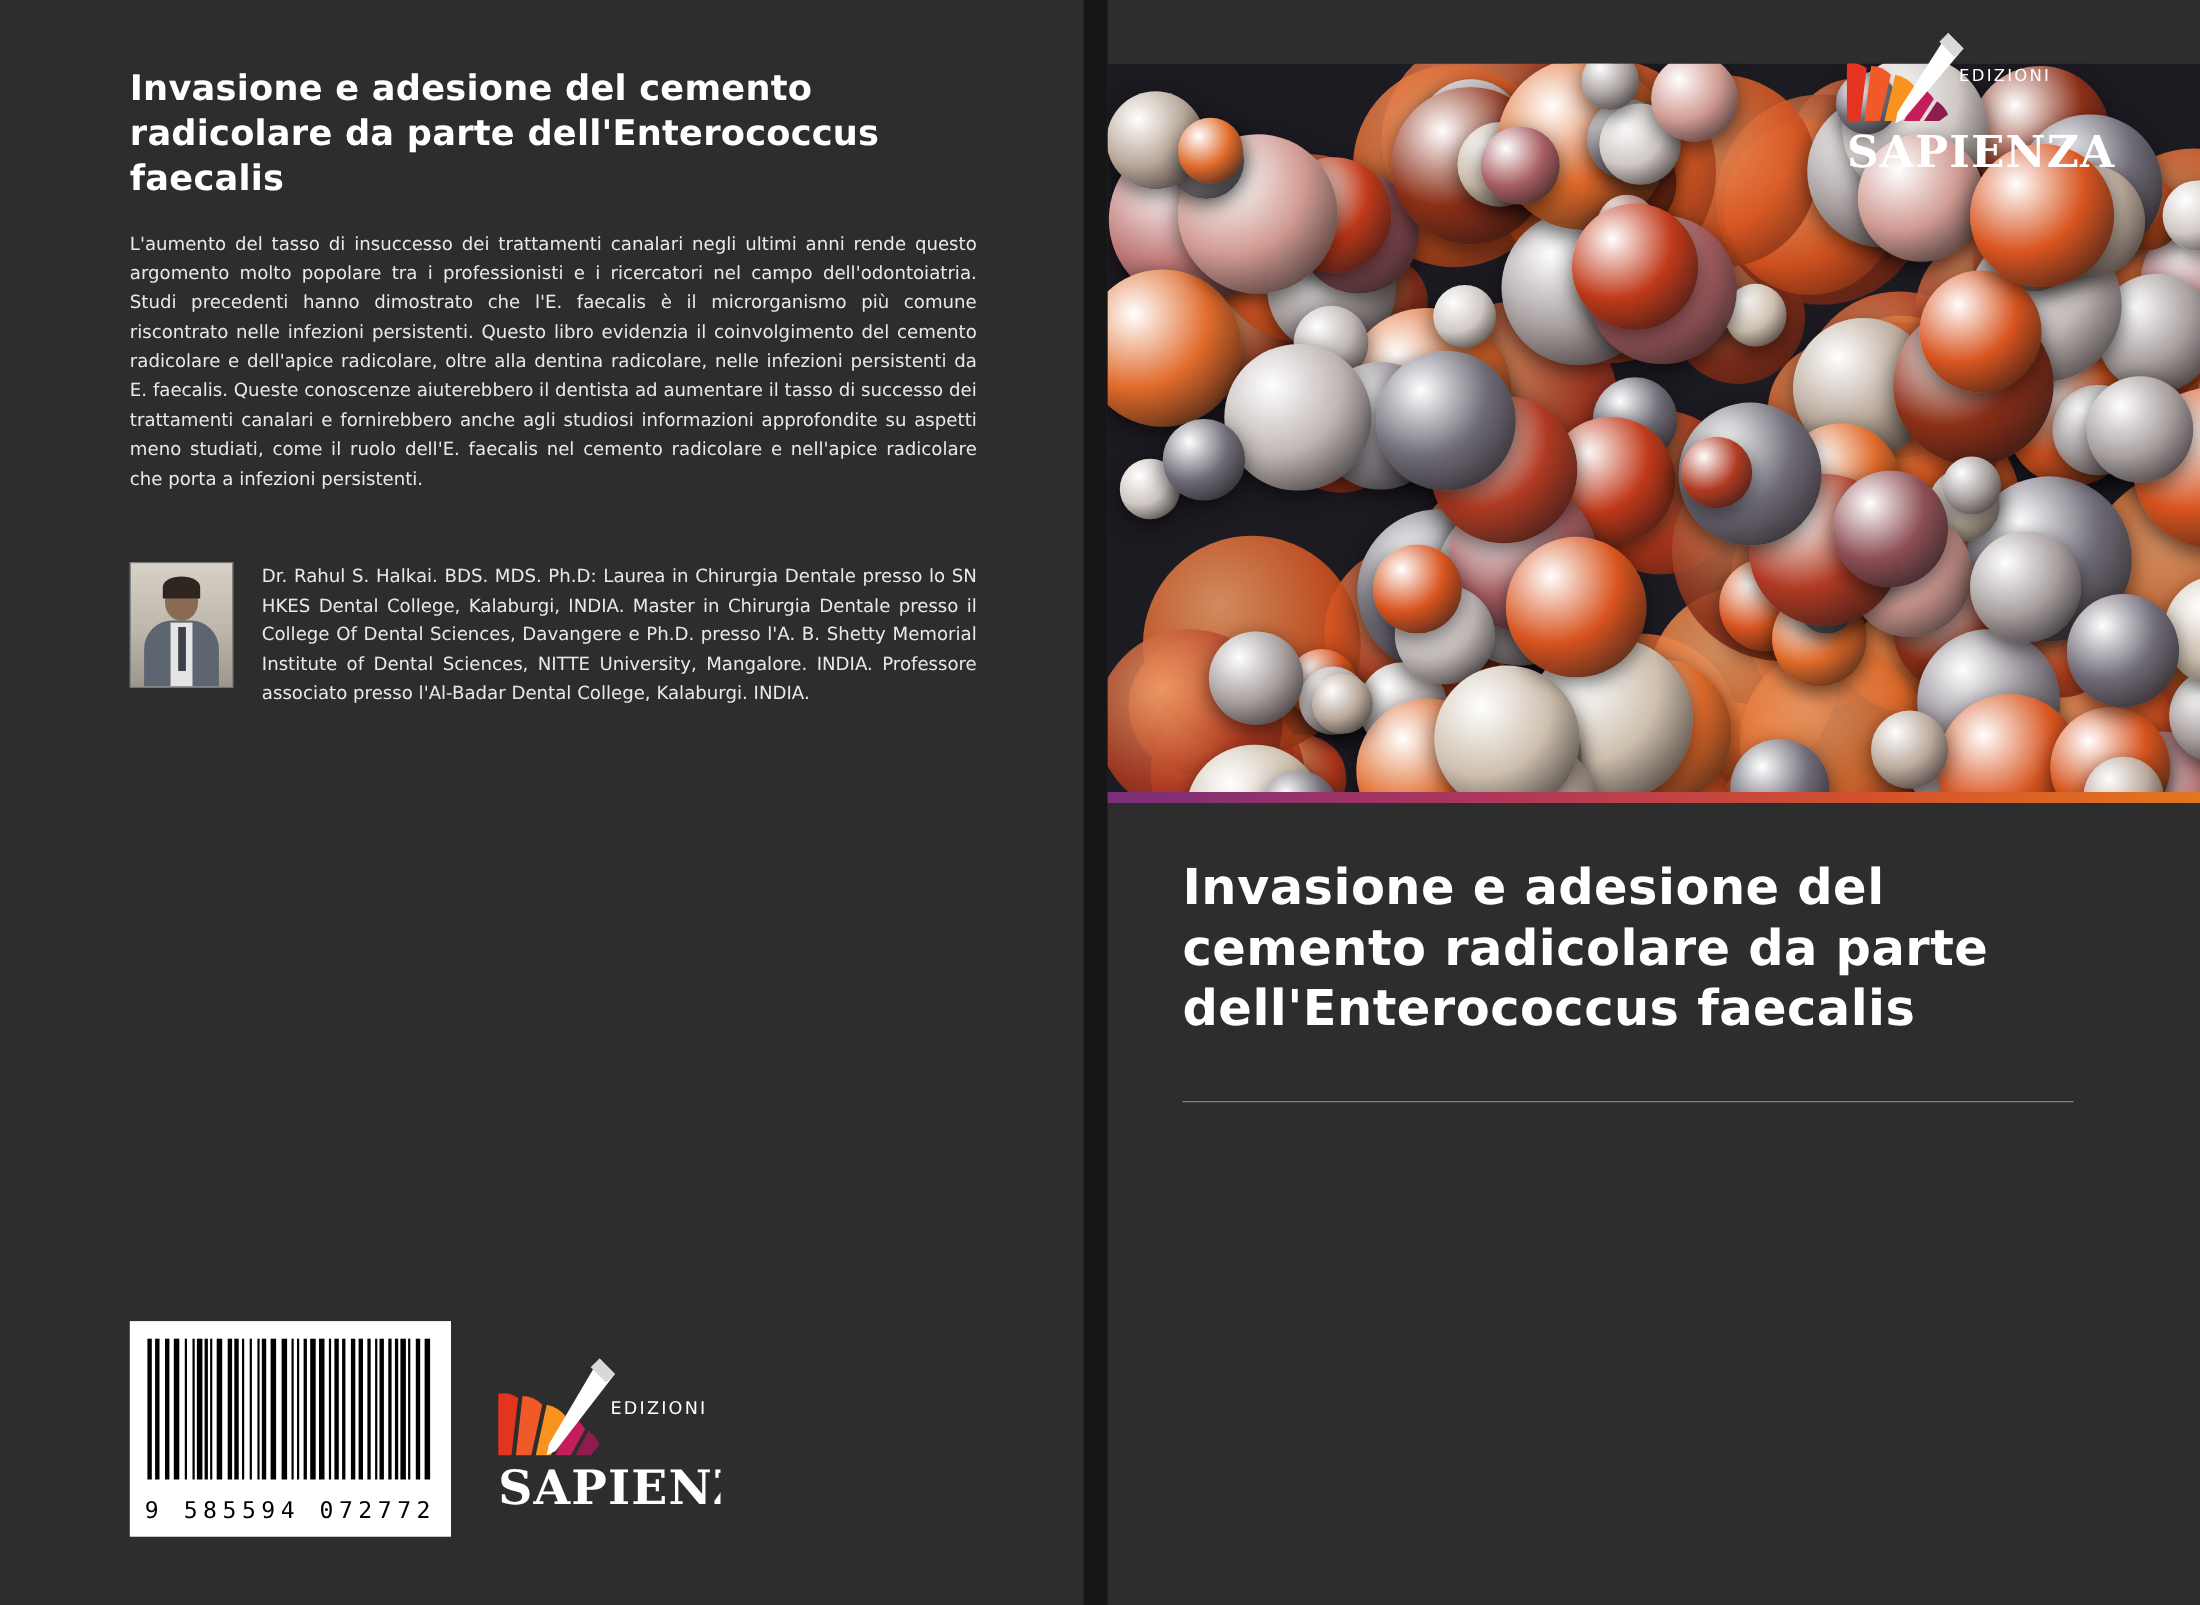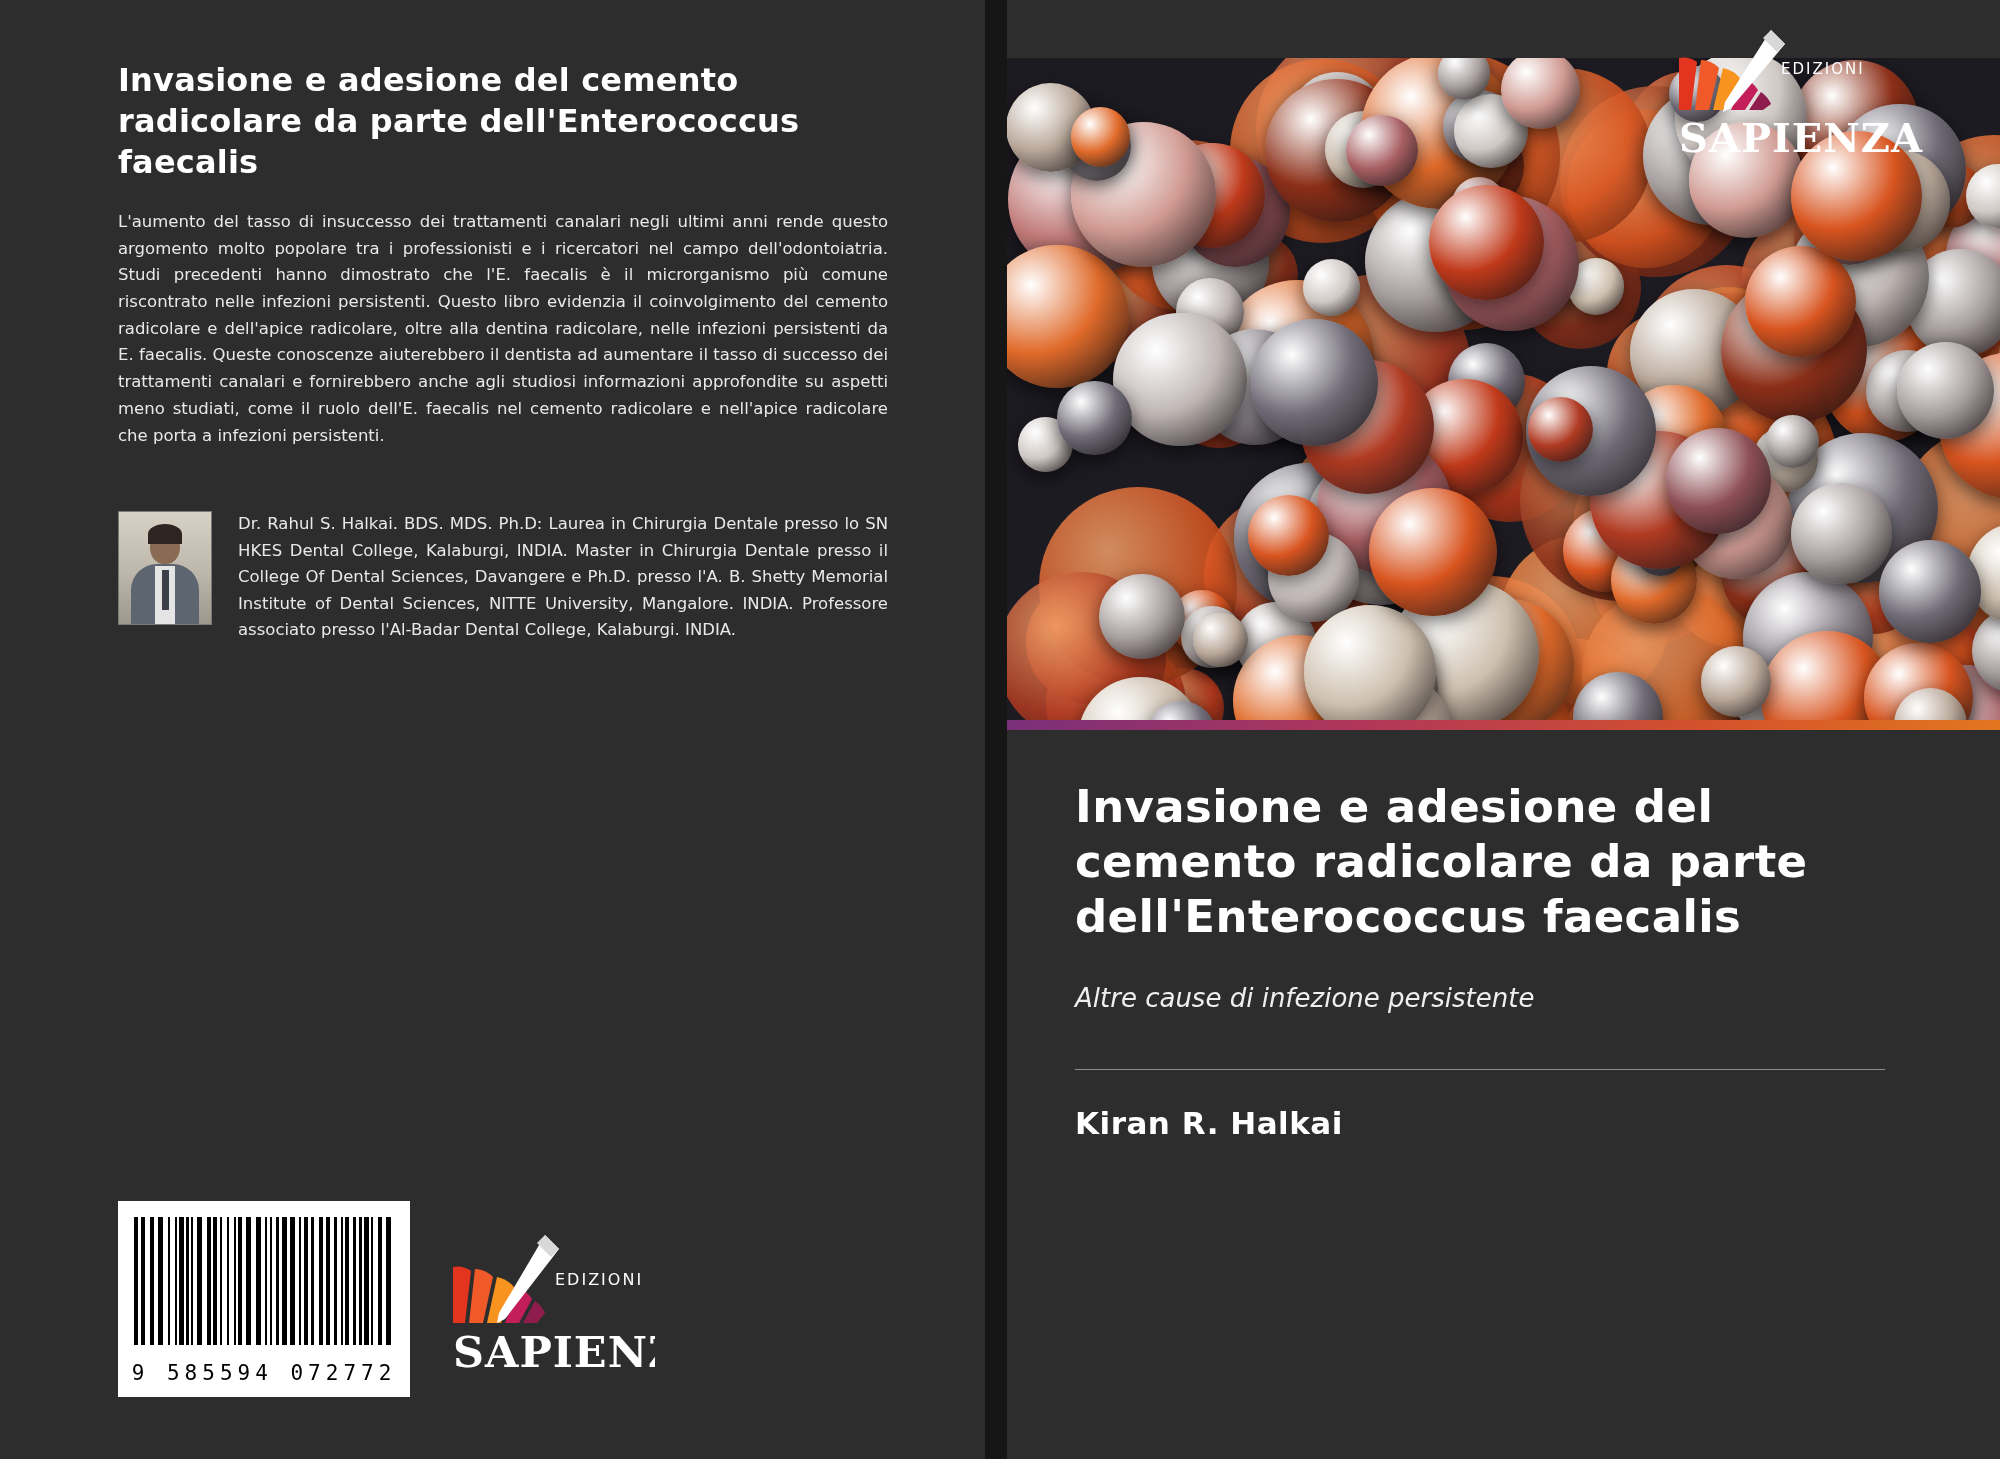--- a/index.html
+++ b/index.html
@@ -316,20 +316,18 @@
         <path d="M106 0 L120 14 L66 78 L58 82 L60 72 Z" fill="#ffffff"></path>
         <path d="M106 0 L120 14 L112 22 L98 8 Z" fill="#d8d8d8"></path>
       </g>
       <text x="116" y="44" fill="#ffffff" font-family="DejaVu Sans, sans-serif" font-size="15" letter-spacing="2">EDIZIONI</text>
       <text x="14" y="122" fill="#ffffff" font-family="DejaVu Serif, serif" font-size="40" font-weight="bold" letter-spacing="1">SAPIENZA</text>
     </svg>
   </div>
 
   <div class="front-text">
     <h1 class="front-title">Invasione e adesione del cemento radicolare da parte dell'Enterococcus faecalis</h1>
-    <div class="front-sub">Altre cause di infezione persistente</div>
     <div class="rule"></div>
     <div class="authors">
-      <div>Kiran R. Halkai</div>
     </div>
   </div>
 
 </div>
 
 </body></html>

